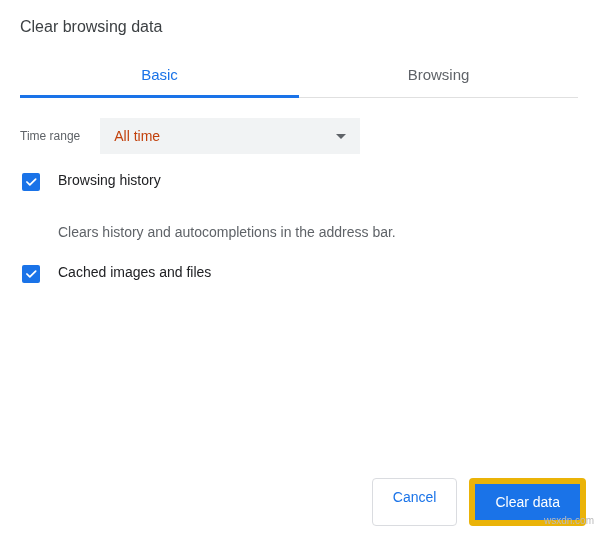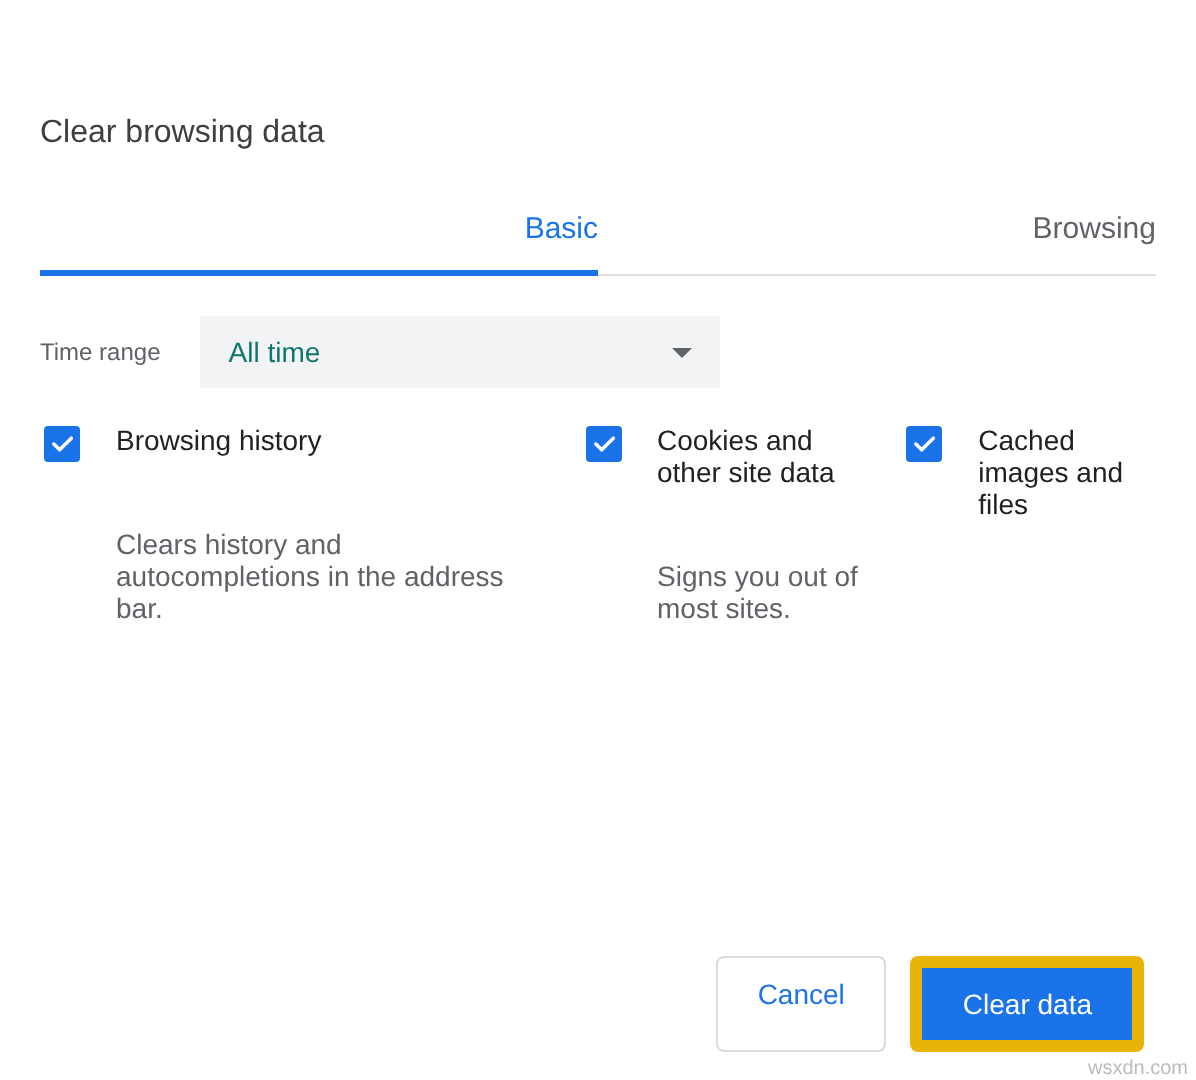--- a/index.html
+++ b/index.html
@@ -13,29 +13,28 @@
     height: 540px;
     position: relative;
   }
   .dialog {
     padding: 18px 20px 0 20px;
   }
   .title {
     font-size: 16px;
     color: #3c4043;
     margin-bottom: 18px;
-    margin-top: 40px;
   }
   .tabs {
     display: flex;
     border-bottom: 1px solid #e0e0e0;
   }
   .tab {
     flex: 1;
-    text-align: right;
+    text-align: center;
     padding: 12px 0 14px 0;
     font-size: 15px;
     cursor: pointer;
     color: #5f6368;
     position: relative;
   }
   .tab.active {
     color: #1a73e8;
   }
   .tab.active::after {
@@ -59,32 +58,32 @@
   }
   .select {
     background: #f1f3f4;
     padding: 10px 14px;
     width: 260px;
     display: flex;
     align-items: center;
     justify-content: space-between;
     cursor: pointer;
     font-size: 14px;
-    color: #0f766e;
+    color: #c2410c;
   }
   .select .chev {
     width: 0;
     height: 0;
     border-left: 5px solid transparent;
     border-right: 5px solid transparent;
     border-top: 5px solid #5f6368;
   }
   .options {
     display: flex;
-    flex-direction: row;
+    flex-direction: column;
     gap: 24px;
     padding-left: 2px;
   }
   .opt {
     display: flex;
     align-items: flex-start;
     gap: 18px;
   }
   .cb {
     width: 18px;
@@ -105,21 +104,21 @@
     margin-bottom: 4px;
   }
   .opt-text .d {
     font-size: 14px;
     color: #5f6368;
     margin-top: 36px;
   }
   .footer {
     position: absolute;
     bottom: 14px;
-    right: 26px;
+    right: 12px;
     display: flex;
     gap: 12px;
   }
   .btn {
     padding: 10px 20px;
     font-size: 14px;
     border-radius: 4px;
     cursor: pointer;
     text-align: center;
   }
@@ -128,21 +127,21 @@
     color: #1a73e8;
     border: 1px solid #dadce0;
   }
   .btn.primary {
     background: #1a73e8;
     color: #fff;
     border: 6px solid #eab308;
   }
   .watermark {
     position: absolute;
-    bottom: 0;
+    bottom: 14px;
     right: 4px;
     font-size: 10px;
     color: #bbb;
   }
 </style>
 </head>
 <body>
 
 <div class="dialog">
   <div class="title">Clear browsing data</div>
@@ -167,31 +166,20 @@
         <svg width="14" height="14" viewBox="0 0 24 24" fill="none">
             <path d="M5 12l5 5L20 7" stroke="#fff" stroke-width="3" stroke-linecap="round" stroke-linejoin="round"></path>
           </svg>
       </div>
       <div class="opt-text">
         <div class="t">Browsing history</div>
         <div class="d">Clears history and autocompletions in the address bar.</div>
       </div>
     </div>
 
-    <div class="opt">
-      <div class="cb">
-        <svg width="14" height="14" viewBox="0 0 24 24" fill="none">
-            <path d="M5 12l5 5L20 7" stroke="#fff" stroke-width="3" stroke-linecap="round" stroke-linejoin="round"></path>
-          </svg>
-      </div>
-      <div class="opt-text">
-        <div class="t">Cookies and other site data</div>
-        <div class="d">Signs you out of most sites.</div>
-      </div>
-    </div>
 
     <div class="opt">
       <div class="cb">
         <svg width="14" height="14" viewBox="0 0 24 24" fill="none">
             <path d="M5 12l5 5L20 7" stroke="#fff" stroke-width="3" stroke-linecap="round" stroke-linejoin="round"></path>
           </svg>
       </div>
       <div class="opt-text">
         <div class="t">Cached images and files</div>
       </div>

